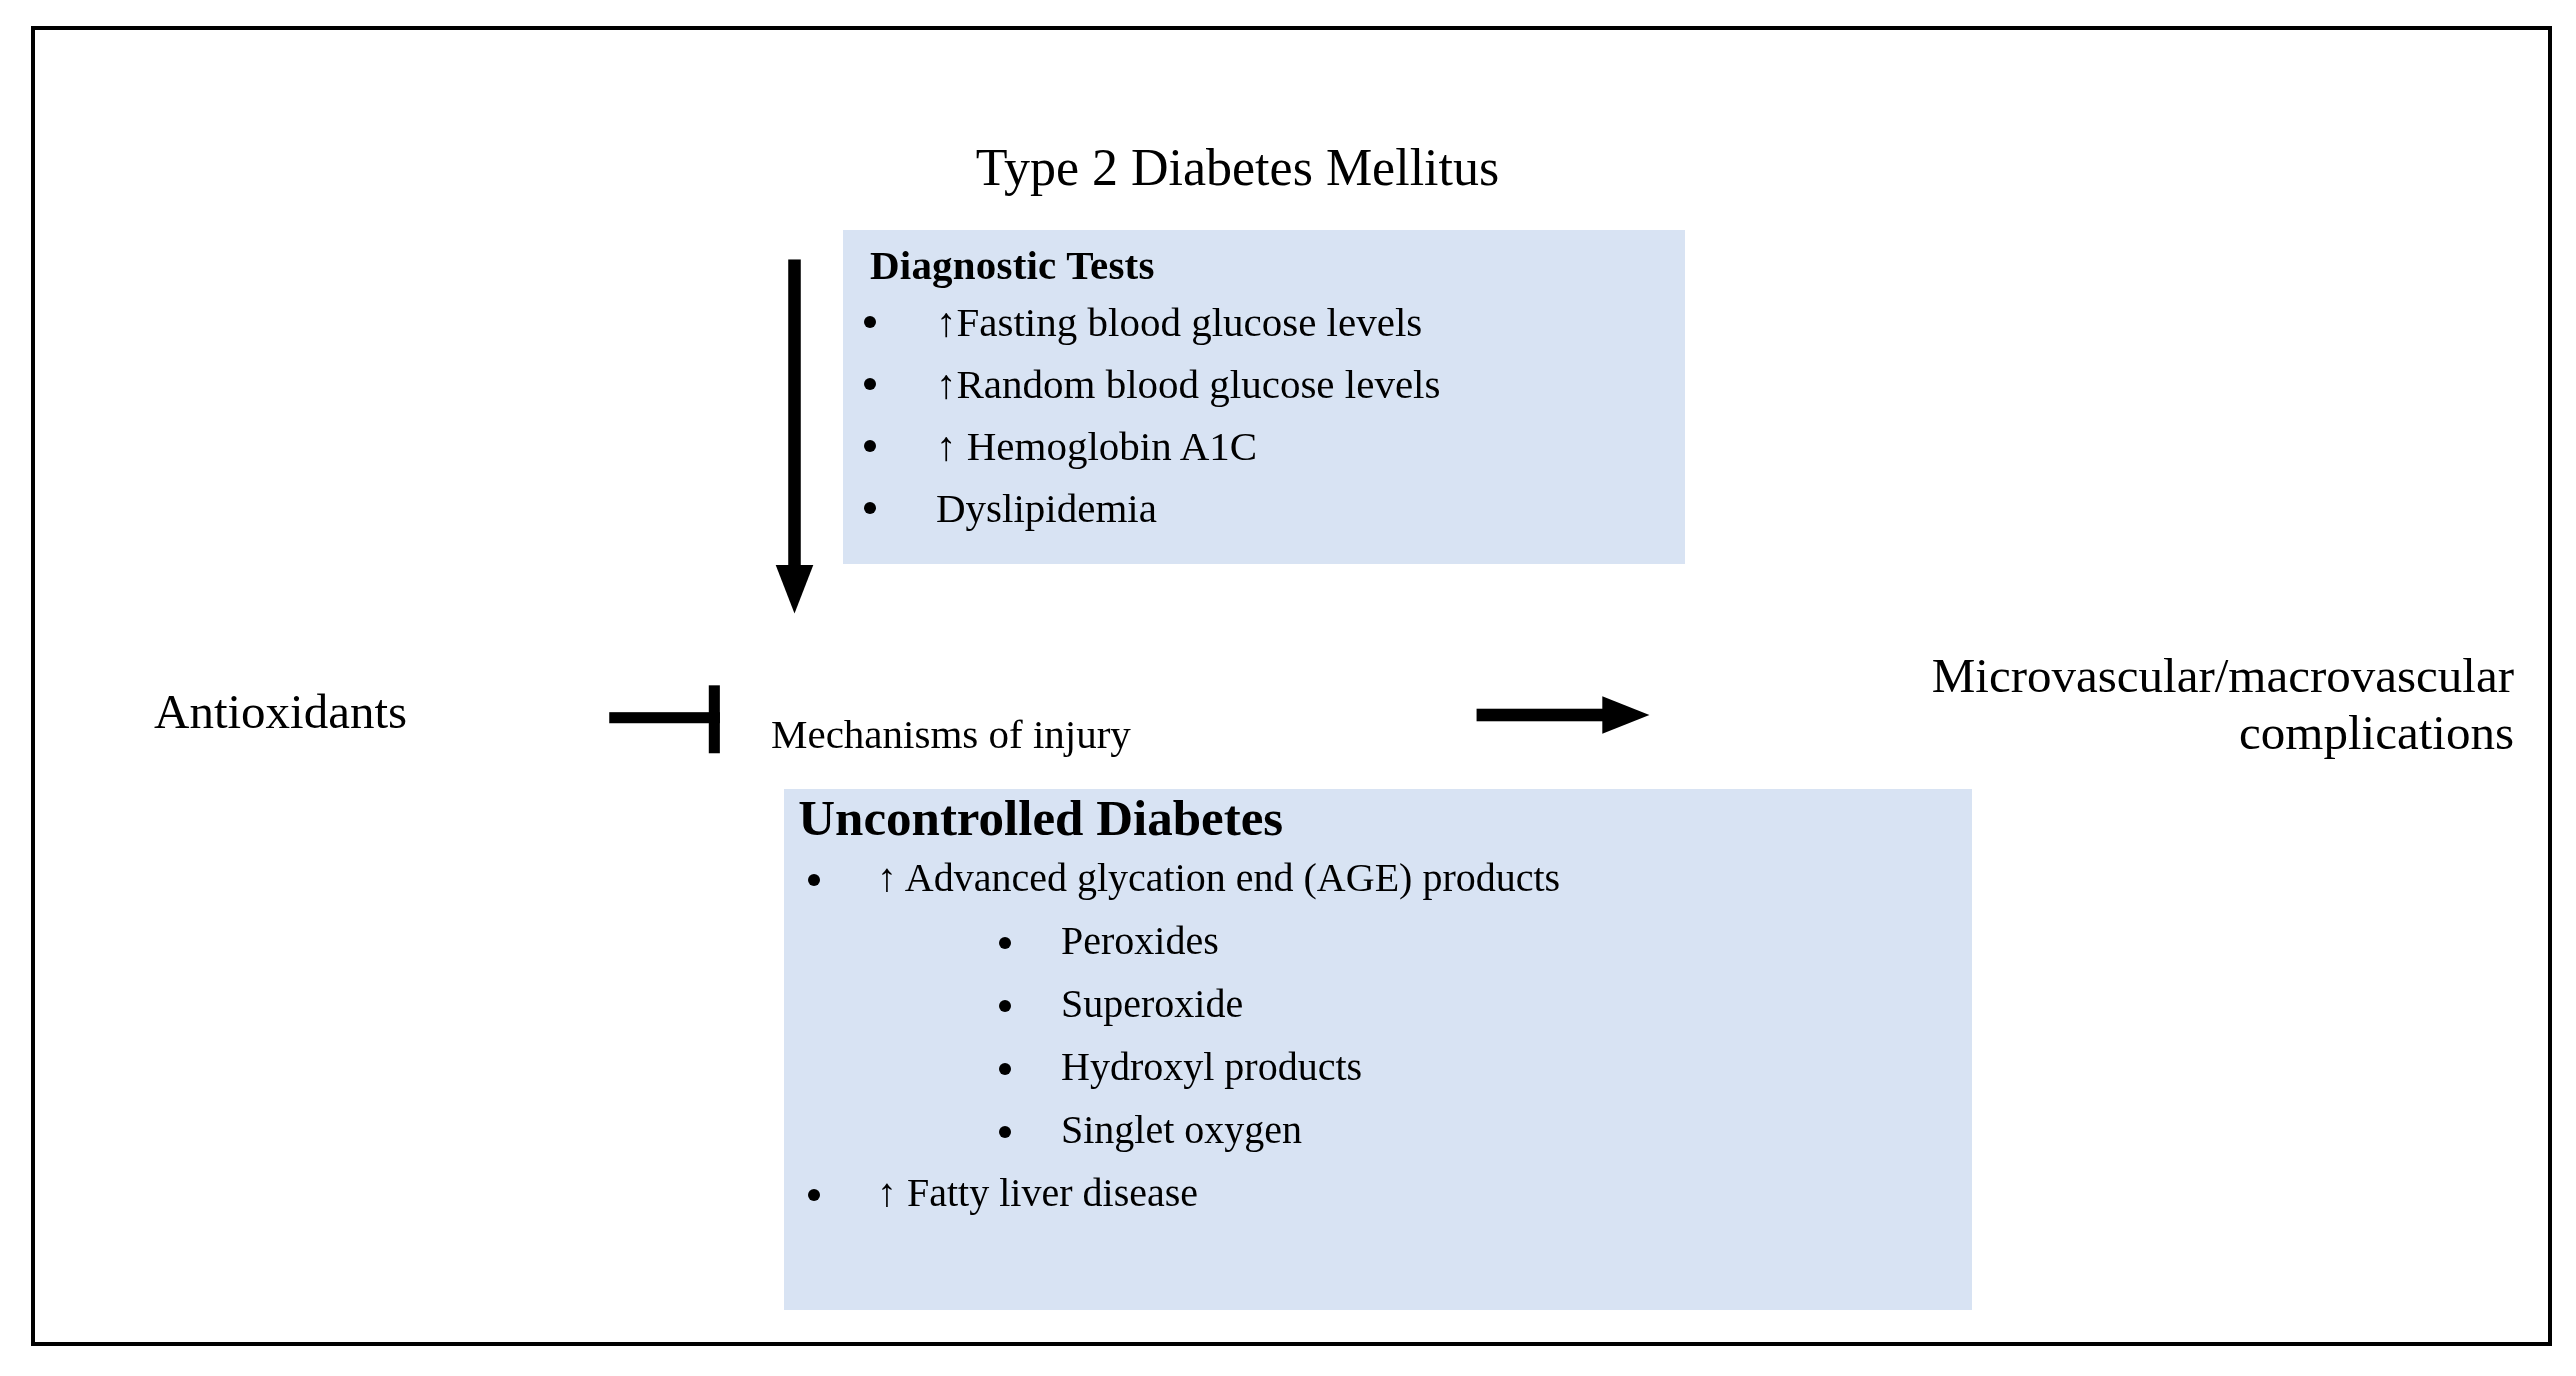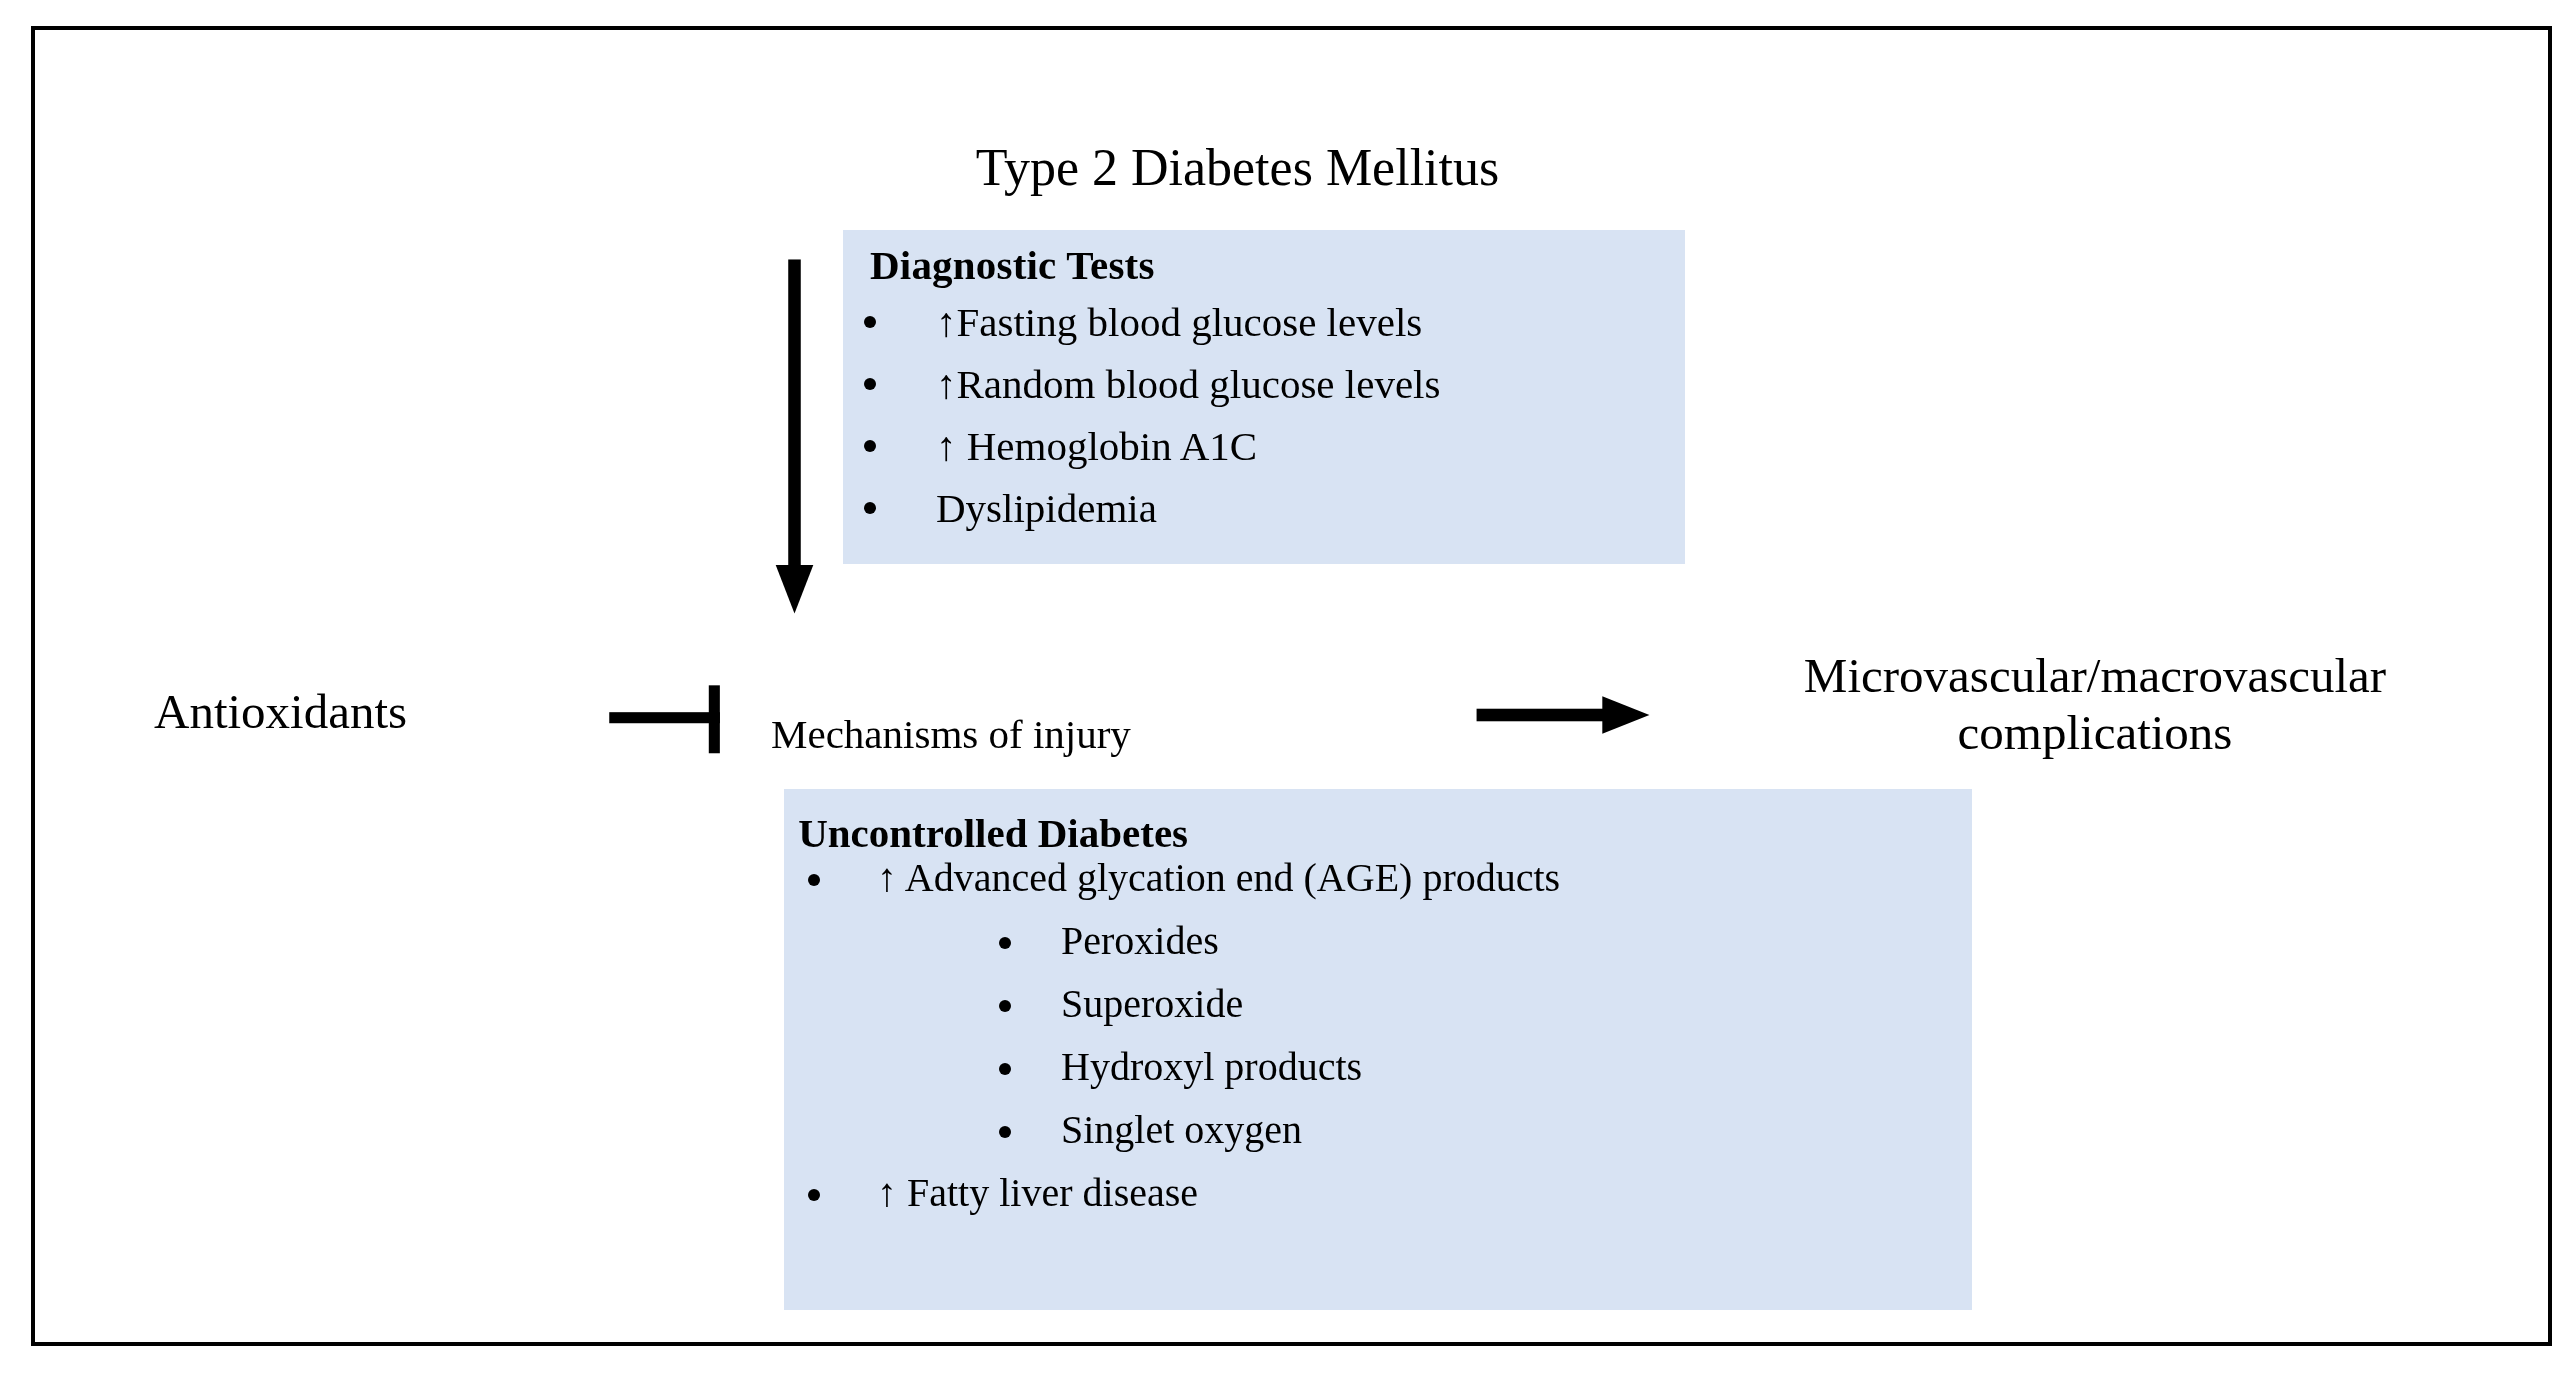--- a/index.html
+++ b/index.html
@@ -46,30 +46,30 @@
   #antioxidants{
     position:absolute;left:119px;top:653px;font-size:49px;white-space:nowrap;
   }
   #inhib{position:absolute;left:574px;top:649px;width:119px;height:79px;}
   #mechanisms{
     position:absolute;left:736px;top:680px;font-size:41px;white-space:nowrap;
   }
   #h-arrow{position:absolute;left:1441px;top:663px;width:174px;height:44px;}
   #complications{
     position:absolute;left:1641px;top:617px;width:838px;
-    text-align:center;font-size:49px;line-height:1.17;
+    text-align:right;font-size:49px;line-height:1.17;
   }
 
   
   #unc-box{
     position:absolute;left:749px;top:759px;width:1188px;height:521px;
     background:#d8e3f3;
   }
   #unc-box .box-title{
-    position:absolute;left:14.2px;top:20px;font-size:41px;font-weight:bold;
+    position:absolute;left:14.2px;top:0;font-size:51px;font-weight:bold;
     white-space:nowrap;
   }
   #unc-box .b-list{position:absolute;left:0;top:68px;width:100%;}
   #unc-box .b-row{position:relative;height:63px;}
   #unc-box .b-dot{
     position:absolute;top:17.4px;width:12px;height:12px;background:#000;border-radius:50%;
   }
   #unc-box .b-txt{position:absolute;top:-3.2px;font-size:40px;white-space:nowrap;}
   #unc-box .lvl1 .b-dot{left:24px;}   #unc-box .lvl1 .b-txt{left:93px;}
   #unc-box .lvl2 .b-dot{left:120px;}  #unc-box .lvl2 .b-txt{left:190px;}

